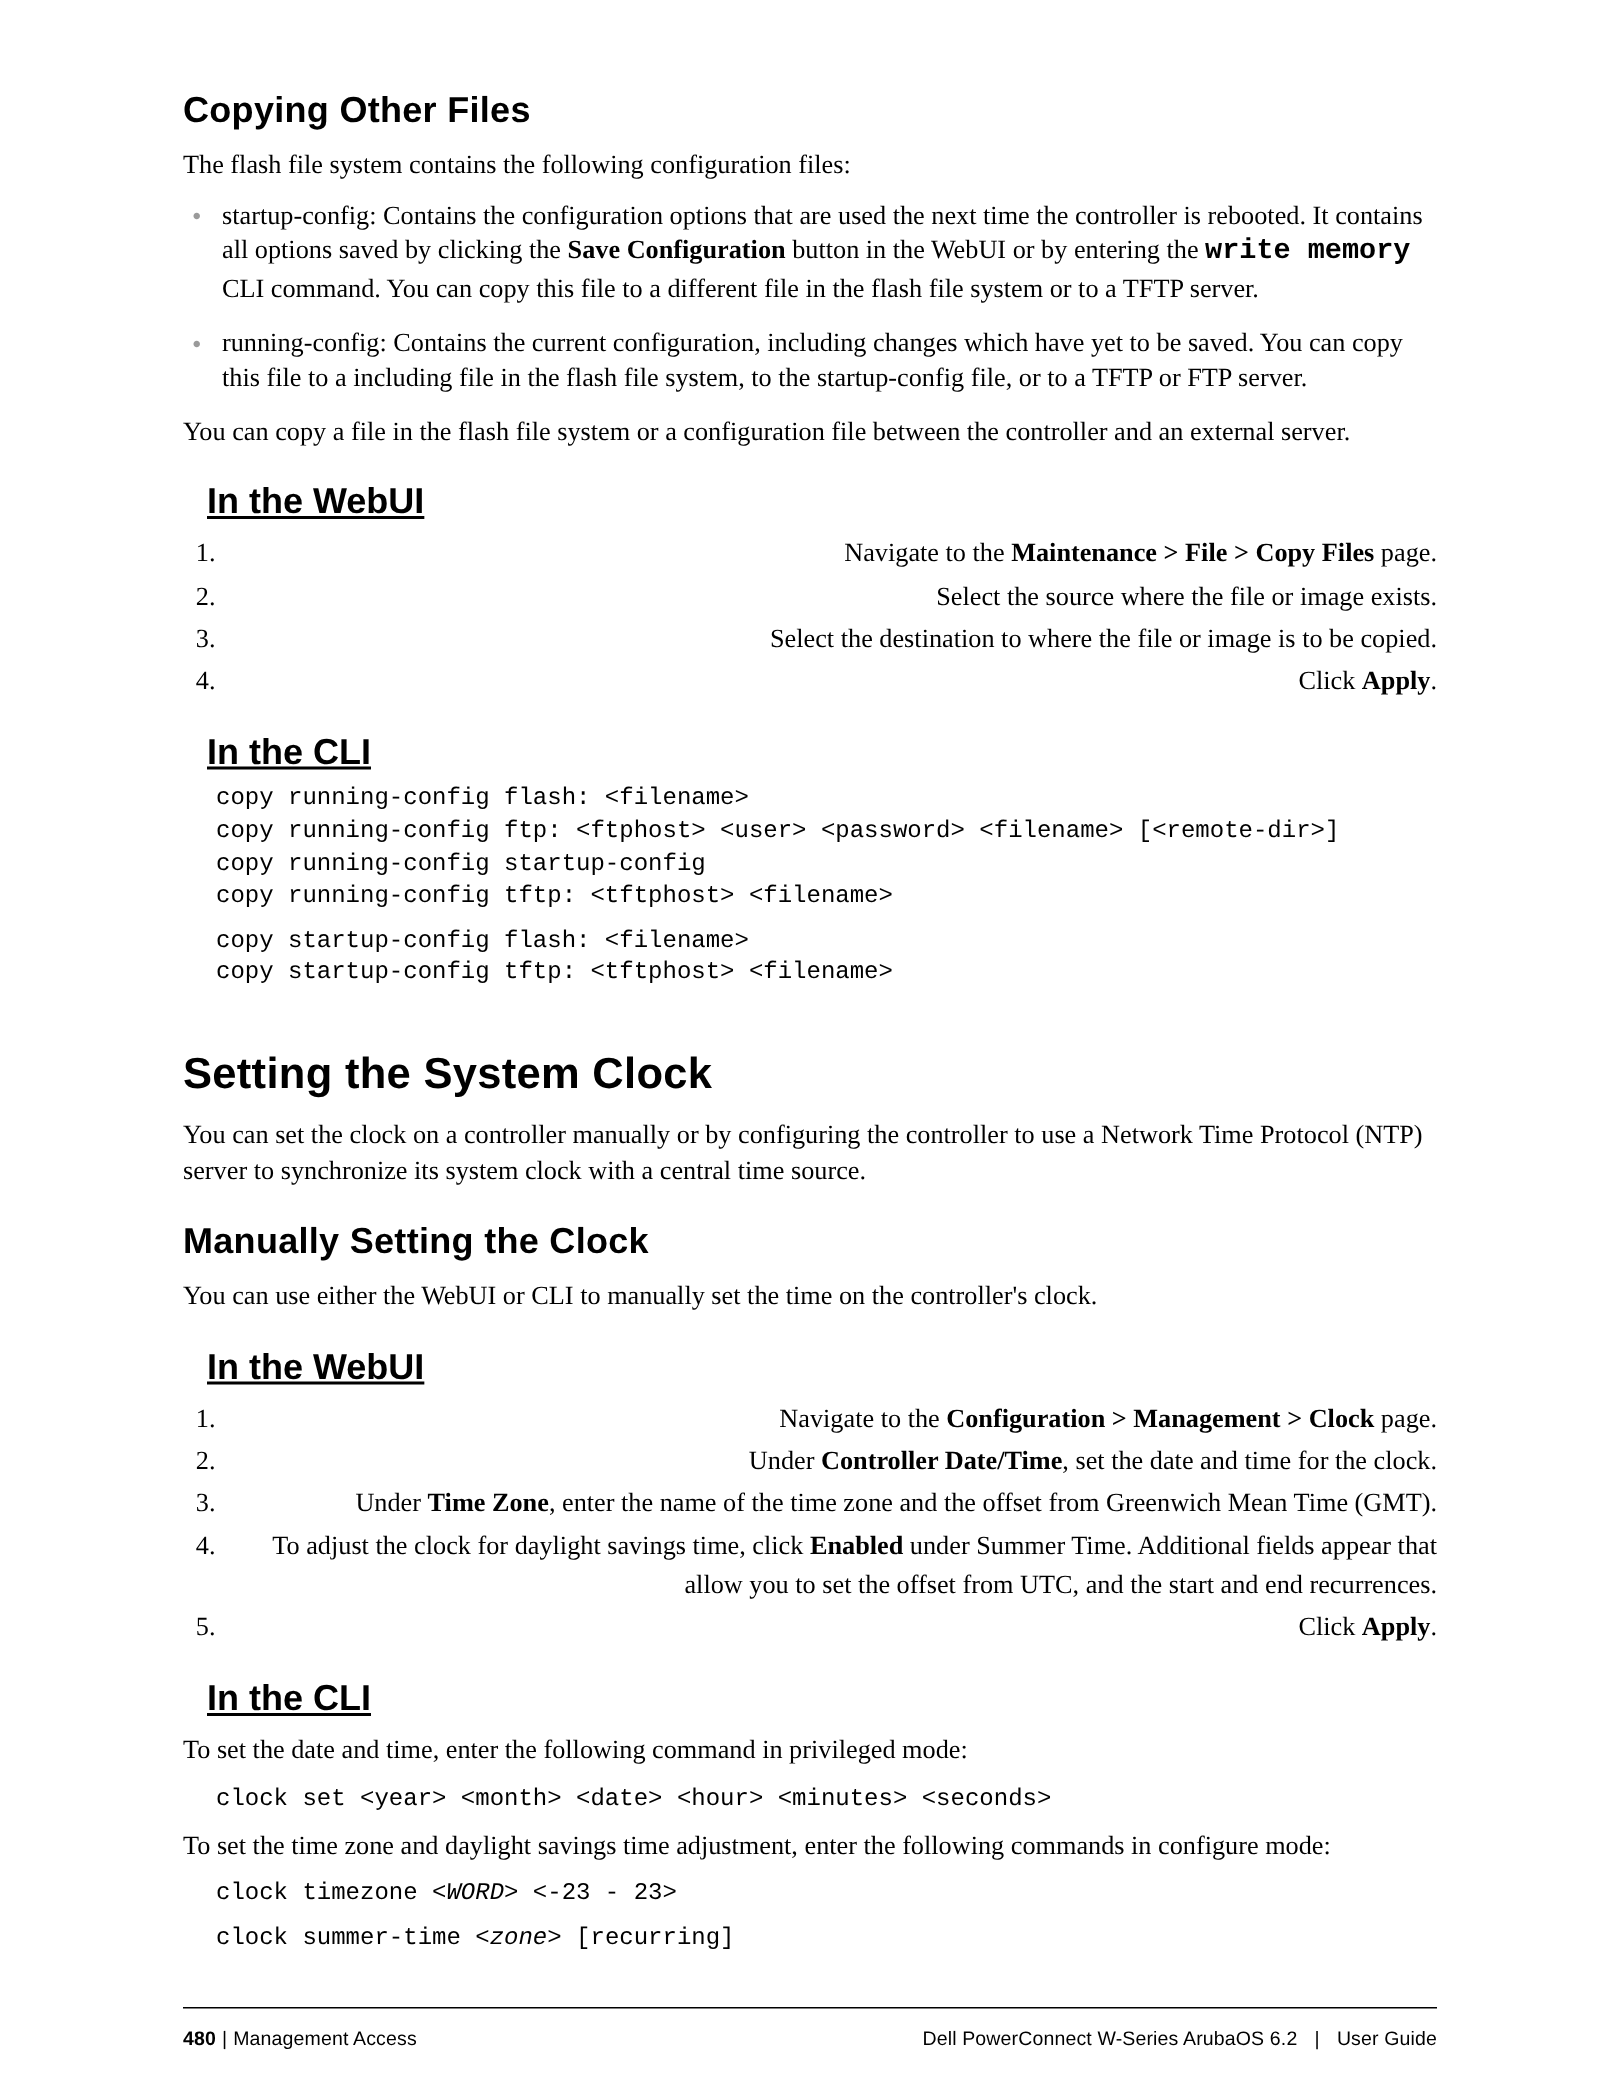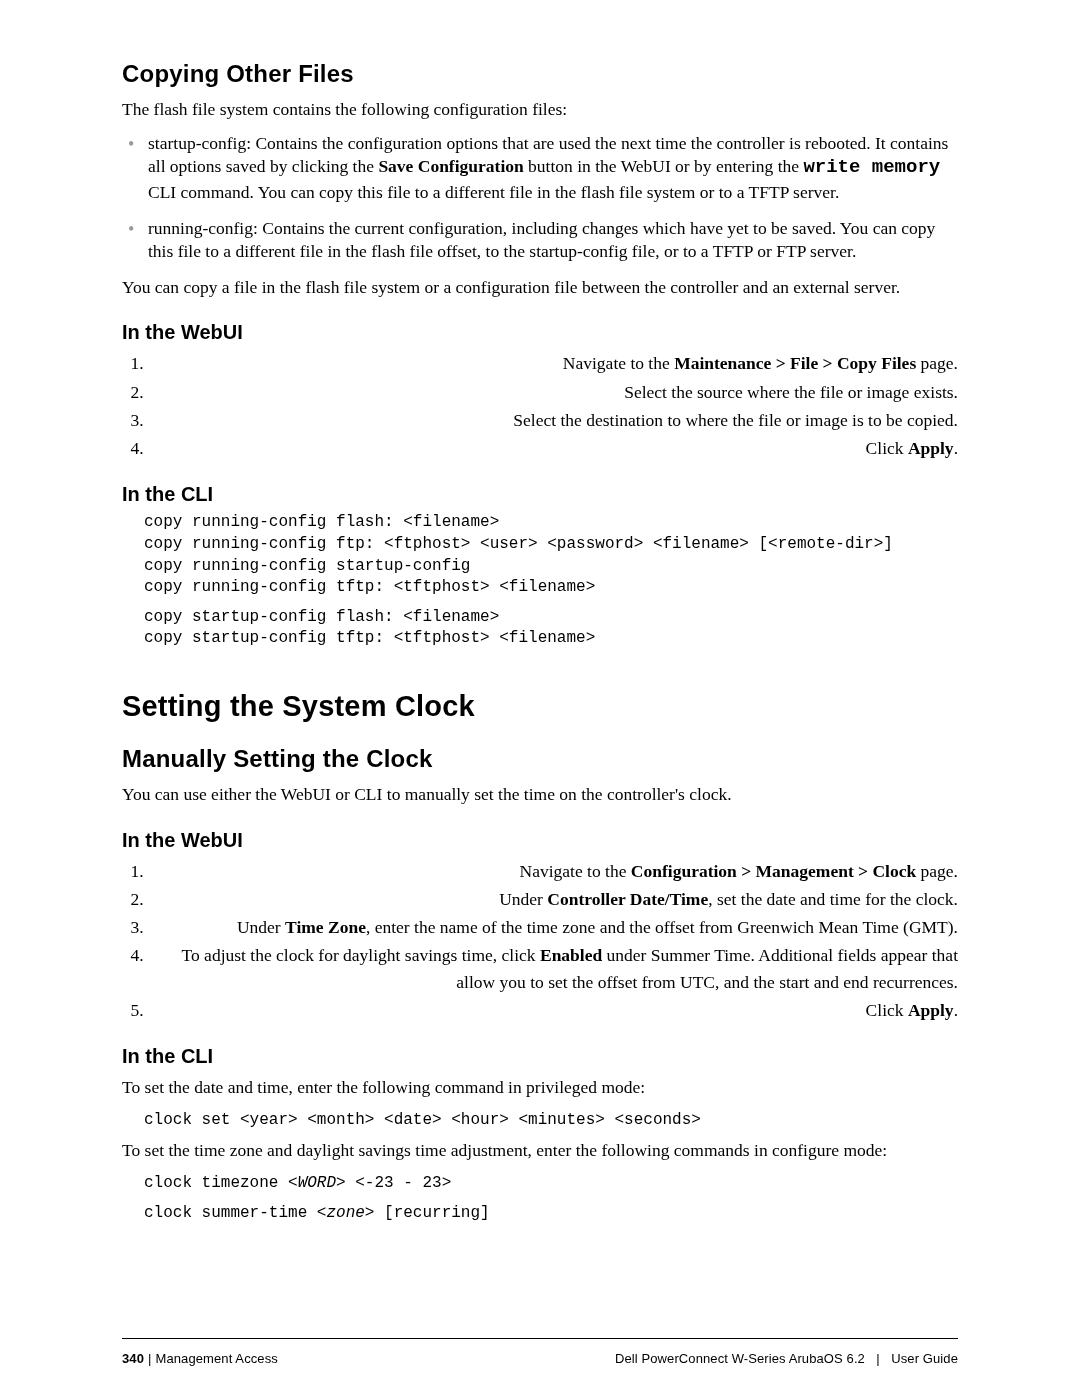--- a/index.html
+++ b/index.html
@@ -27,22 +27,23 @@
   h1.major {
     font-family: Arial, Helvetica, sans-serif;
     font-weight: 700;
     font-size: 29px;
     margin: 40px 0 12px 0;
     letter-spacing: 0.2px;
   }
   h3.sub {
     font-family: Arial, Helvetica, sans-serif;
     font-weight: 700;
-    font-size: 20px;
-    margin: 22px 0 6px 0;
+    font-size: 24px;
+    margin: 22px 0 6px 16px;
+    text-decoration: underline;
   }
   p.body {
     font-size: 17.5px;
     line-height: 1.35;
     margin: 8px 0 10px 0;
   }
   ul.bullets {
     list-style: none;
     padding: 0;
     margin: 8px 0 10px 0;
@@ -113,21 +114,21 @@
 
 <div class="page">
 
   <h2 class="section">Copying Other Files</h2>
   <p class="body">The flash file system contains the following configuration files:</p>
 
   <ul class="bullets">
     <li>
       <span>startup-config: Contains the configuration options that are used the next time the controller is rebooted. It contains all options saved by clicking the </span><span class="b">Save Configuration</span><span> button in the WebUI or by entering the </span><span class="mono b">write memory</span><span> CLI command. You can copy this file to a different file in the flash file system or to a TFTP server.</span>
     </li>
-    <li>running-config: Contains the current configuration, including changes which have yet to be saved. You can copy this file to a different file in the flash file offset, to the startup-config file, or to a TFTP or FTP server.</li>
+    <li>running-config: Contains the current configuration, including changes which have yet to be saved. You can copy this file to a including file in the flash file system, to the startup-config file, or to a TFTP or FTP server.</li>
   </ul>
 
   <p class="body">You can copy a file in the flash file system or a configuration file between the controller and an external server.</p>
 
   <h3 class="sub">In the WebUI</h3>
   <ol class="steps">
     <li><span>Navigate to the </span><span class="b">Maintenance &gt; File &gt; Copy Files</span><span> page.</span></li>
     <li>Select the source where the file or image exists.</li>
     <li>Select the destination to where the file or image is to be copied.</li>
     <li><span>Click </span><span class="b">Apply</span><span>.</span></li>
@@ -135,20 +136,21 @@
 
   <h3 class="sub">In the CLI</h3>
   <pre class="code">copy running-config flash: &lt;filename&gt;
 copy running-config ftp: &lt;ftphost&gt; &lt;user&gt; &lt;password&gt; &lt;filename&gt; [&lt;remote-dir&gt;]
 copy running-config startup-config
 copy running-config tftp: &lt;tftphost&gt; &lt;filename&gt;</pre>
   <pre class="code">copy startup-config flash: &lt;filename&gt;
 copy startup-config tftp: &lt;tftphost&gt; &lt;filename&gt;</pre>
 
   <h1 class="major">Setting the System Clock</h1>
+  <p class="body">You can set the clock on a controller manually or by configuring the controller to use a Network Time Protocol (NTP) server to synchronize its system clock with a central time source.</p>
 
   <h2 class="section" style="margin-top:22px;">Manually Setting the Clock</h2>
   <p class="body">You can use either the WebUI or CLI to manually set the time on the controller's clock.</p>
 
   <h3 class="sub">In the WebUI</h3>
   <ol class="steps">
     <li><span>Navigate to the </span><span class="b">Configuration &gt; Management &gt; Clock</span><span> page.</span></li>
     <li><span>Under </span><span class="b">Controller Date/Time</span><span>, set the date and time for the clock.</span></li>
     <li><span>Under </span><span class="b">Time Zone</span><span>, enter the name of the time zone and the offset from Greenwich Mean Time (GMT).</span></li>
     <li><span>To adjust the clock for daylight savings time, click </span><span class="b">Enabled</span><span> under Summer Time. Additional fields appear that allow you to set the offset from UTC, and the start and end recurrences.</span></li>
@@ -158,20 +160,20 @@
   <h3 class="sub">In the CLI</h3>
   <p class="body">To set the date and time, enter the following command in privileged mode:</p>
   <pre class="code">clock set &lt;year&gt; &lt;month&gt; &lt;date&gt; &lt;hour&gt; &lt;minutes&gt; &lt;seconds&gt;</pre>
   <p class="body">To set the time zone and daylight savings time adjustment, enter the following commands in configure mode:</p>
   <pre class="code"><span>clock timezone &lt;</span><span class="i">WORD</span><span>&gt; &lt;-23 - 23&gt;</span></pre>
   <pre class="code"><span>clock summer-time &lt;</span><span class="i">zone</span><span>&gt; [recurring]</span></pre>
 
   <div class="footer-rule"></div>
   <div class="footer">
     <div class="left">
-      <span class="pn">340</span><span class="sep">|</span><span>Management Access</span>
+      <span class="pn">480</span><span class="sep">|</span><span>Management Access</span>
     </div>
     <div class="right">
       <span>Dell PowerConnect W-Series ArubaOS 6.2</span><span class="sep"> &nbsp;|&nbsp; </span><span>User Guide</span>
     </div>
   </div>
 
 </div>
 
 </body></html>

